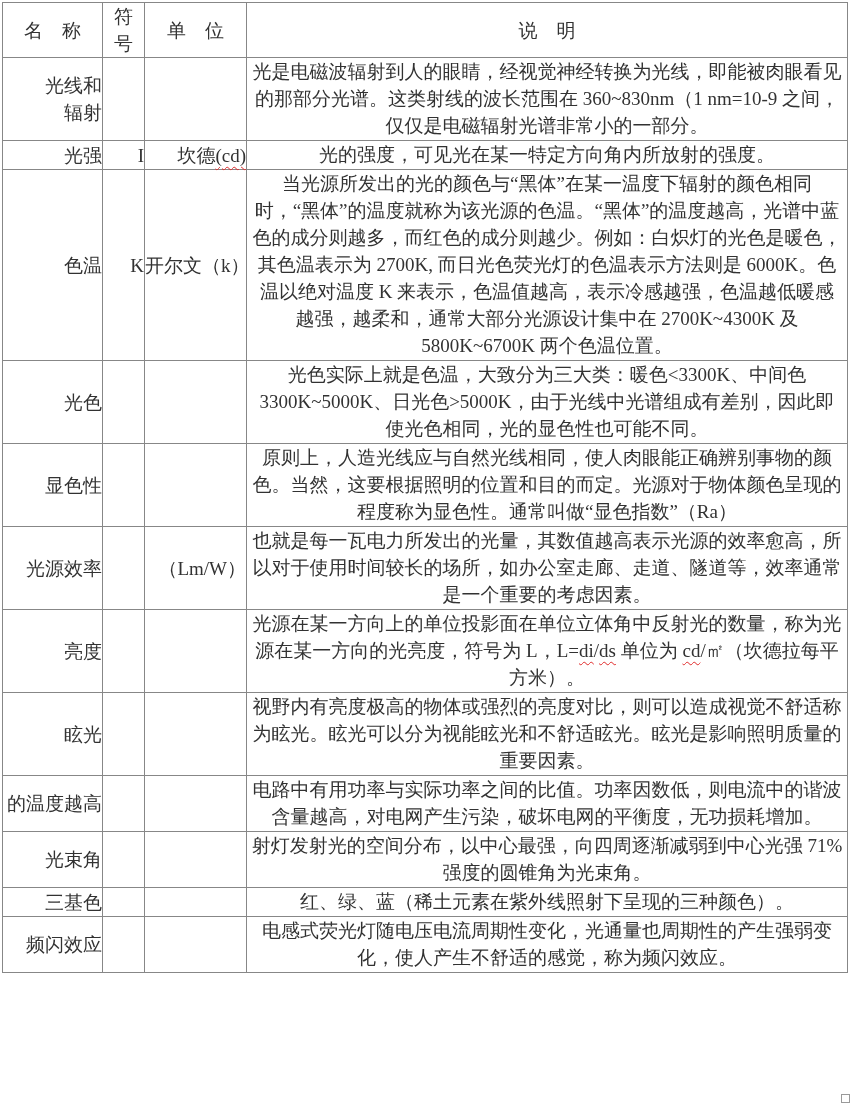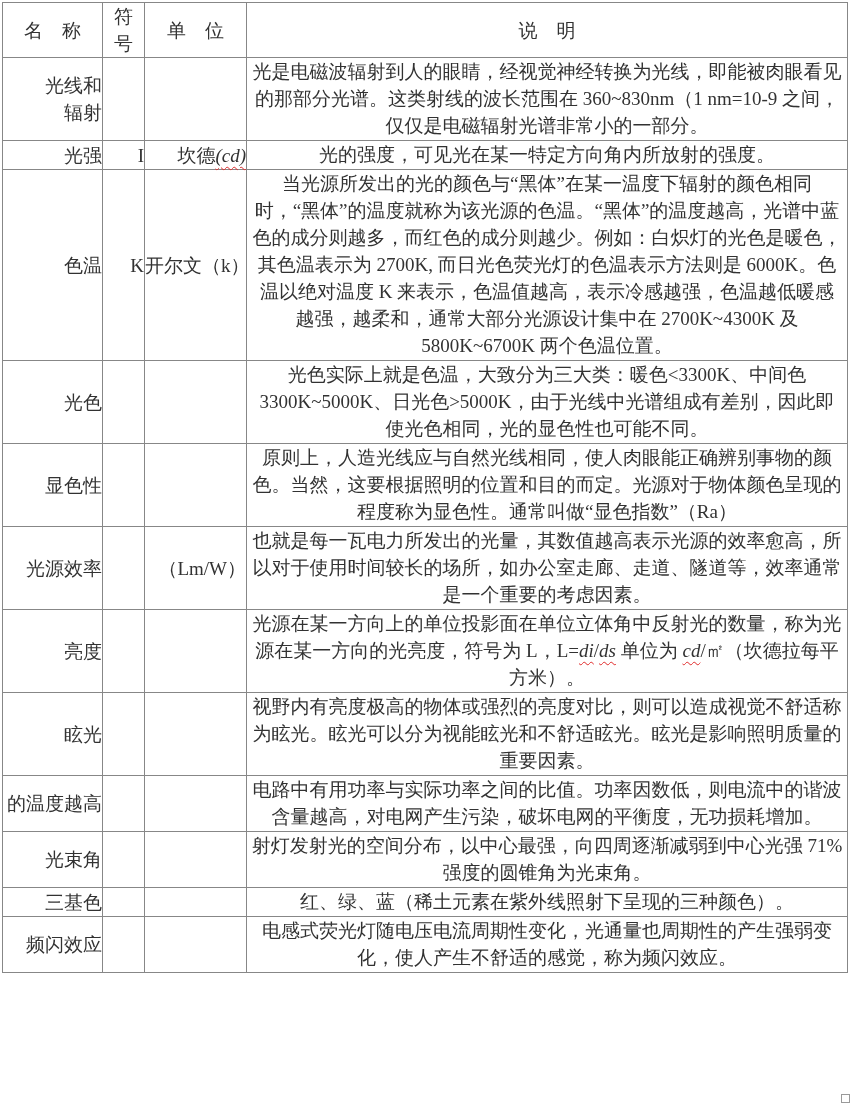--- a/index.html
+++ b/index.html
@@ -37,21 +37,20 @@
     text-align:center;
     vertical-align:top;
     padding:0 4px 1px 4px;
   }
   .squig {
     text-decoration:underline;
     text-decoration-style:wavy;
     text-decoration-color:#e02b2b;
     text-decoration-thickness:1px;
     text-underline-offset:4px;
-    font-style:italic;
   }
   .resize-handle {
     position:absolute;
     left:841px; top:1094px;
     width:7px; height:7px;
     border:1px solid #9a9a9a;
     background:#ffffff;
   }
 </style>
 </head>

